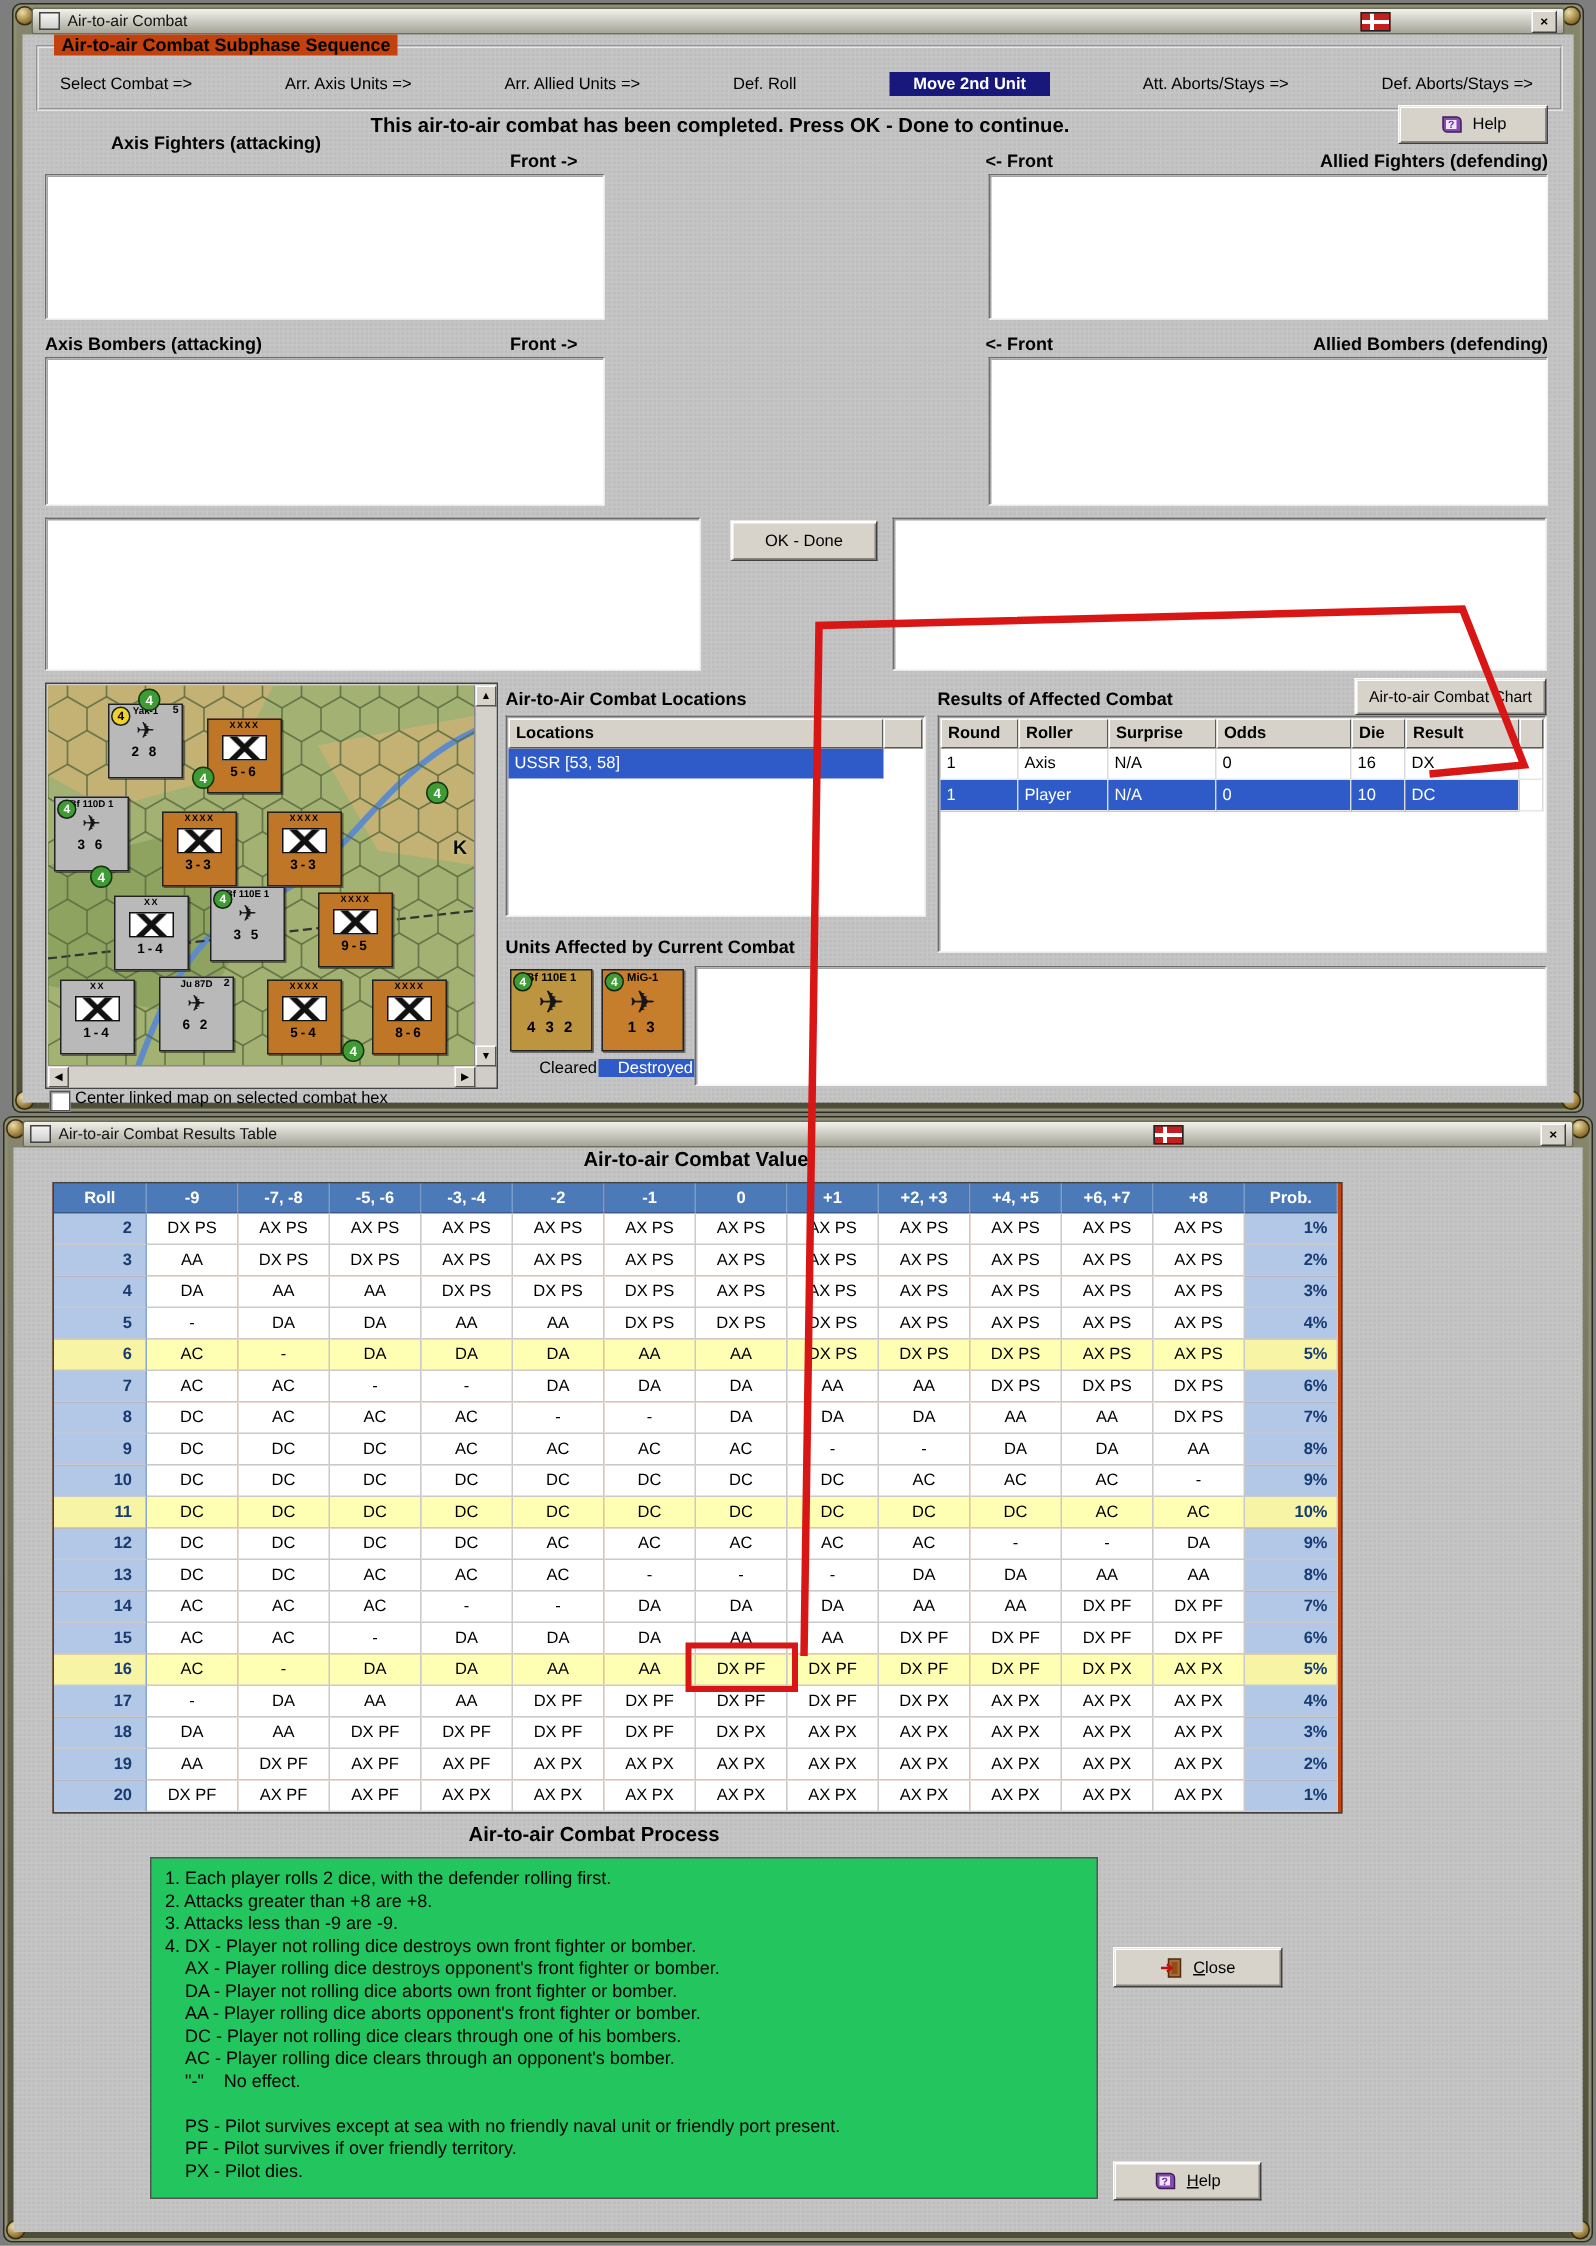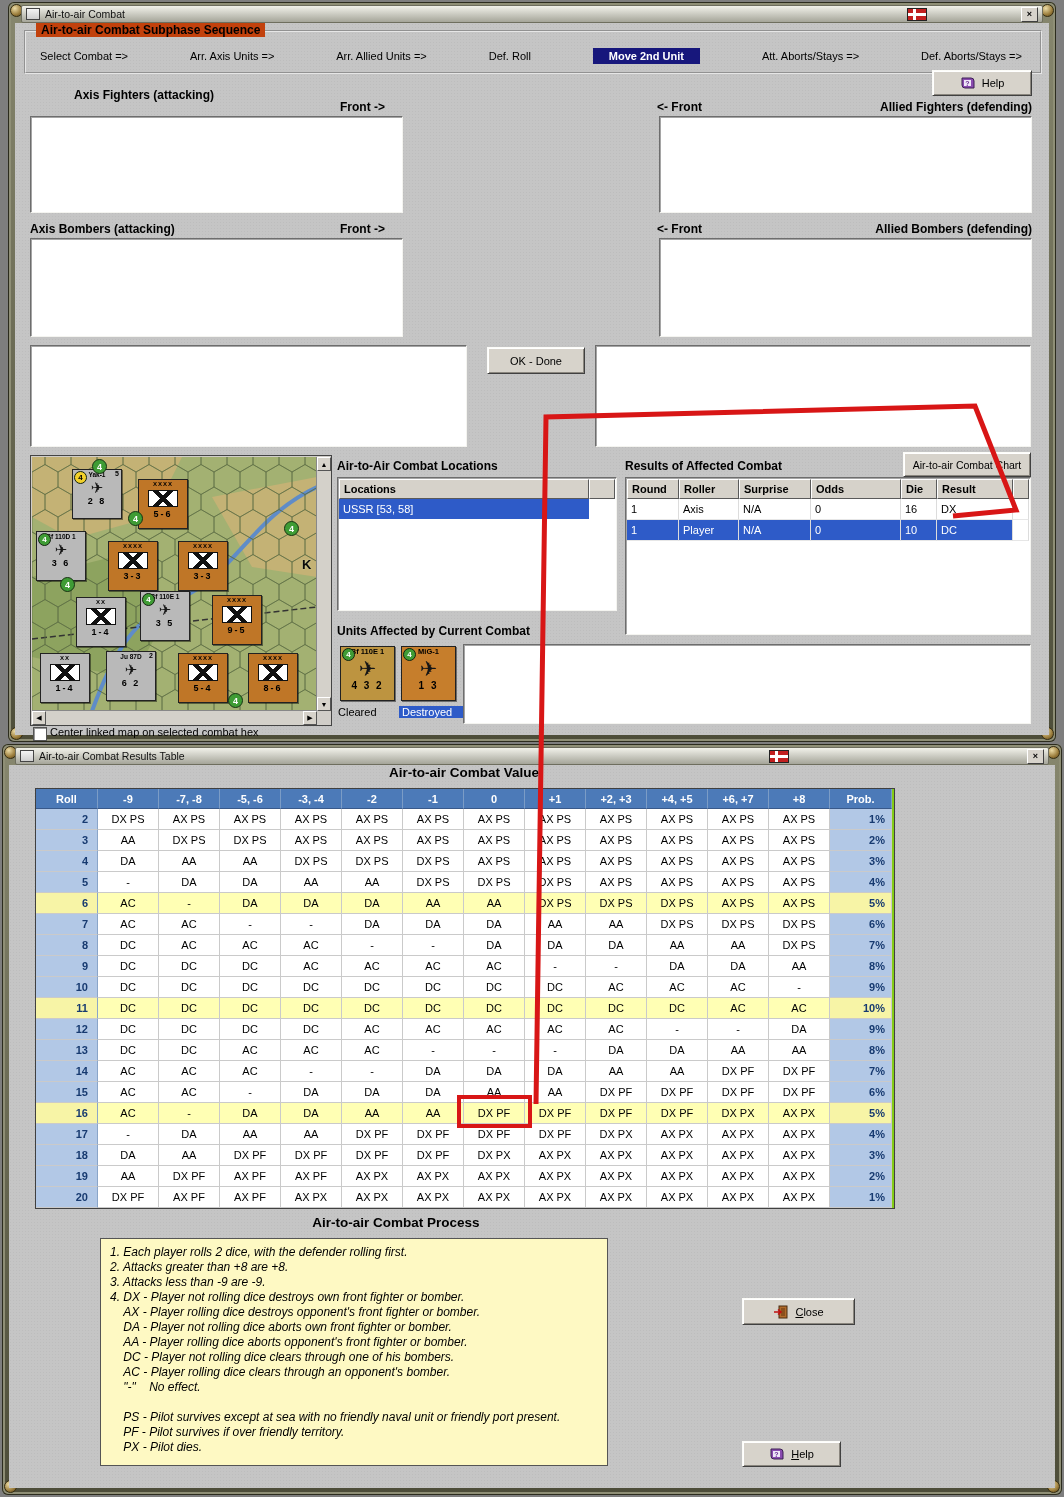--- a/index.html
+++ b/index.html
@@ -50,36 +50,36 @@
   .loc-grid{display:grid;grid-template-columns:250px 1fr;}
   .loc-row{height:20px;font-size:11px;padding-left:4px;display:flex;align-items:center;width:250px;box-sizing:border-box;}
   .loc-row.sel{background:#2e5bc8;color:#fff;}
   .res-grid{display:grid;grid-template-columns:52px 60px 72px 90px 36px 76px 1fr;}
   .res-grid .rc{font-size:11px;padding-left:4px;height:21px;display:flex;align-items:center;
                 border-right:1px solid #dcdcdc;border-bottom:1px solid #e6e6e6;box-sizing:border-box;}
   .rc.sel{background:#2e5bc8;color:#fff;}
 
   
   .cv-grid{display:grid;grid-template-columns:62px repeat(12,61px) 62px;}
-  .cv-box{position:absolute;left:35px;top:788px;width:858px;border:1px solid #404040;background:#84cc16;}
+  .cv-box{position:absolute;left:35px;top:788px;width:858px;border:1px solid #404040;background:#c2410c;}
   .cv-box .hc{height:20px;background:#4c7ab8;color:#fff;font-weight:bold;font-size:11px;
               display:flex;align-items:center;justify-content:center;box-sizing:border-box;
               border-right:1px solid #7b9cc6;border-bottom:1px solid #39598a;}
   .cv-box .c{height:21px;font-size:11px;display:flex;align-items:center;justify-content:center;
              border-right:1px solid #cacaca;border-bottom:1px solid #cacaca;background:#fff;box-sizing:border-box;}
   .c.roll,.c.prob{background:#b2c8e6;color:#173a70;font-weight:bold;justify-content:flex-end;}
   .c.roll{padding-right:9px;border-right:1px solid #8aa5c8;}
   .c.prob{padding-right:6px;}
   .c.hl{background:#ffffb4;}
   .c.roll.hl,.c.prob.hl{background:#f7f4a6;}
 
   
-  .proc{position:absolute;left:100px;top:1238px;width:508px;height:228px;background:#fef9c3;
+  .proc{position:absolute;left:100px;top:1238px;width:632px;height:228px;background:#22c55e;
         border:1px solid #555;font-size:12px;line-height:15px;padding:6px 9px;white-space:pre-wrap;
-        box-sizing:border-box;overflow:hidden;font-style:italic;}
+        box-sizing:border-box;overflow:hidden;}
 
   
   .map-widget{position:absolute;left:30px;top:455px;width:302px;height:271px;background:#d0cdc8;
               border:1px solid #444;box-sizing:border-box;}
   .map-canvas{position:absolute;left:1px;top:1px;width:285px;height:254px;overflow:hidden;background:#a3b172;}
   #map-layer{position:absolute;left:0;top:0;right:0;bottom:0;}
   #hexgrid polygon{stroke:#5a6b42;fill:none;opacity:.6;}
   .vscroll{position:absolute;right:0px;top:1px;width:14px;height:254px;background:#d4d1ca;border-left:1px solid #888;}
   .hscroll{position:absolute;left:1px;bottom:0px;height:14px;width:285px;background:#d4d1ca;border-top:1px solid #888;}
   .sb{position:absolute;width:14px;height:14px;font-size:7px;display:flex;align-items:center;justify-content:center;
@@ -98,21 +98,21 @@
   .counter.big .cname{font-size:7.5px;line-height:10px;}
   .counter.big .stats{font-size:10px;}
   .counter .stats{font-size:9px;font-weight:bold;text-align:center;line-height:11px;letter-spacing:2px;}
   .cbadge{position:absolute;left:1px;top:1px;width:11px;height:11px;border-radius:50%;font-size:8px;font-weight:bold;
           display:flex;align-items:center;justify-content:center;border:1px solid #12220f;}
   .cbadge.green{background:#3f9c35;color:#fff;}
   .cbadge.yellow{background:#f2d02a;color:#000;}
   .corner-num{position:absolute;right:2px;top:0;font-size:7px;font-weight:bold;}
   .map-badge{position:absolute;width:13px;height:13px;border-radius:50%;background:#3f9c35;color:#fff;
              font-size:9px;font-weight:bold;display:flex;align-items:center;justify-content:center;border:1px solid #173312;}
-  .status{position:absolute;font-size:11px;text-align:left;white-space:nowrap;}
+  .status{position:absolute;font-size:11px;text-align:right;white-space:nowrap;}
   .status.sel{background:#2e5bc8;color:#fff;padding:0 3px;}
 
   .chk{position:absolute;width:12px;height:12px;background:#fff;border:1px solid #555;box-shadow:inset 1px 1px 0 #999;}
   .overlay{position:absolute;left:0;top:0;z-index:60;pointer-events:none;}
   .book-icon,.door-icon{display:inline-block;}
 </style>
 </head>
 <body>
 
 <div id="page">
@@ -152,20 +152,21 @@
   <div class="seq-row" id="seq-row">
       <div class="seq-step">Select Combat =&gt;</div>
       <div class="seq-step">Arr. Axis Units =&gt;</div>
       <div class="seq-step">Arr. Allied Units =&gt;</div>
       <div class="seq-step">Def. Roll</div>
       <div class="seq-step active">Move 2nd Unit</div>
       <div class="seq-step">Att. Aborts/Stays =&gt;</div>
       <div class="seq-step">Def. Aborts/Stays =&gt;</div>
     </div>
 
+  <div class="banner">This air-to-air combat has been completed.  Press OK - Done to continue.</div>
 
   <div class="btn abs" style="left:932px;top:70px;width:100px;height:26px;">
     <svg class="book-icon" width="16" height="14" viewBox="0 0 16 14">
         <path d="M2,2 h9 a3,3 0 0 1 3,3 v7 h-9 a3,3 0 0 1 -3,-3 z" fill="#8a4bb0" stroke="#3c2054"></path>
         <rect x="4" y="4" width="7" height="6" fill="#efe6f7"></rect>
         <text x="7.5" y="9.5" font-size="7" font-weight="bold" fill="#6a2d94" text-anchor="middle">?</text>
       </svg>
     <span>Help</span>
   </div>
 

